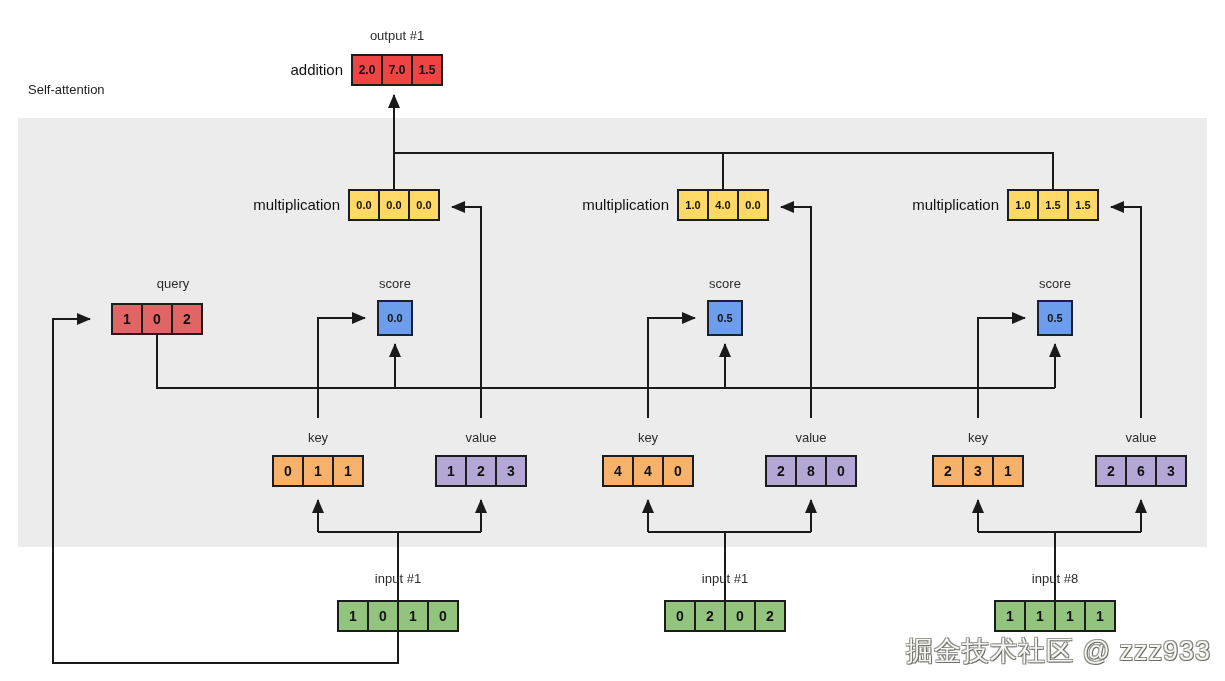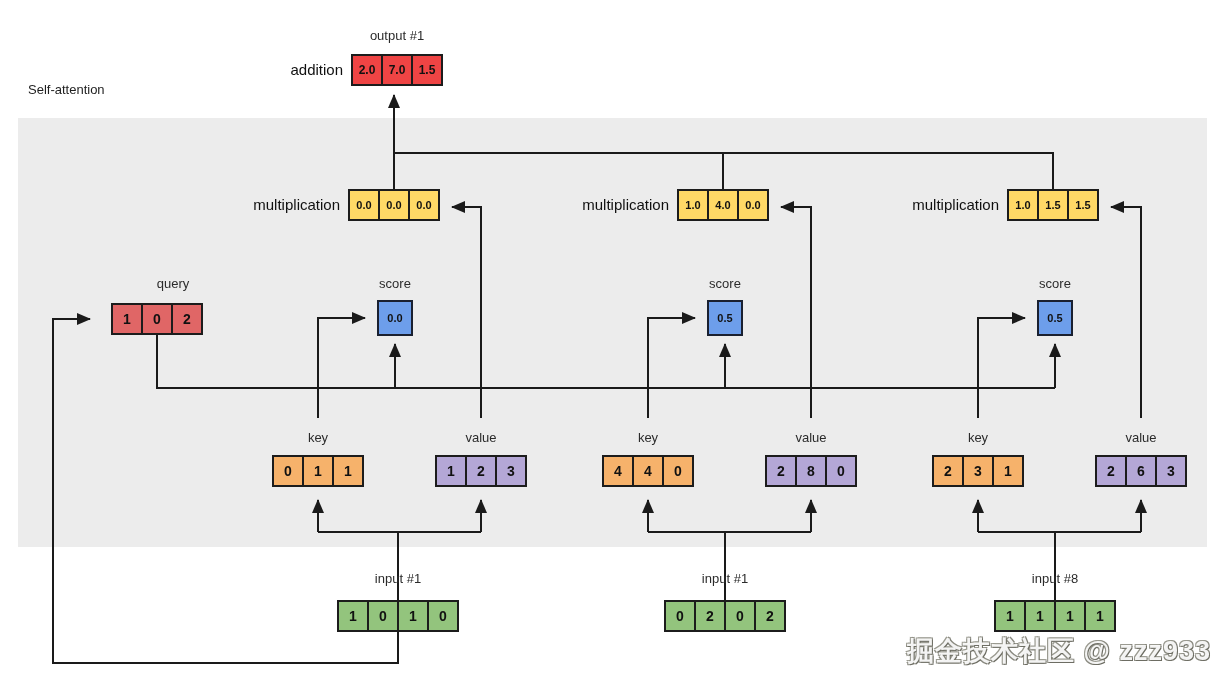--- a/index.html
+++ b/index.html
@@ -34,21 +34,21 @@
     position:absolute; font-size:13px; color:#2b2b2b;
     transform:translateX(-50%); white-space:nowrap;
   }
   .op-label {
     position:absolute; font-size:15px; font-weight:normal; color:#101010;
     transform:translateX(-100%); white-space:nowrap;
   }
   .corner-label { position:absolute; font-size:13px; color:#1e1e1e; }
   .watermark {
     position:absolute; right:14px; top:633px;
-    font-size:27px; font-weight:bold; color:rgba(255,255,255,0.92);
+    font-size:27px; font-weight:normal; color:rgba(255,255,255,0.92);
     text-shadow: 1px 1px 0 #6d6d63, -1px -1px 0 #9a9a90, 1px -1px 0 #8a8a80, -1px 1px 0 #8a8a80;
     white-space:nowrap; letter-spacing:1px;
   }
 </style>
 </head>
 <body>
 
 <div class="canvas">
 
   <div class="band"></div>

